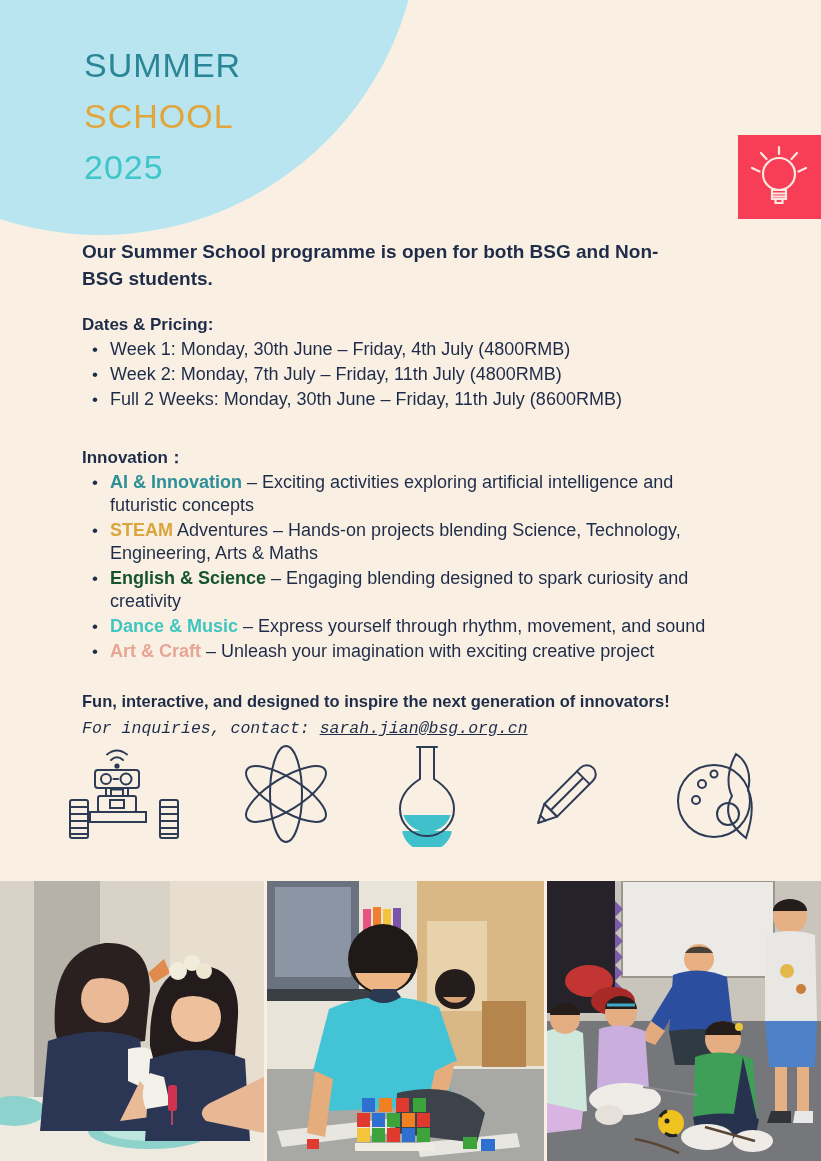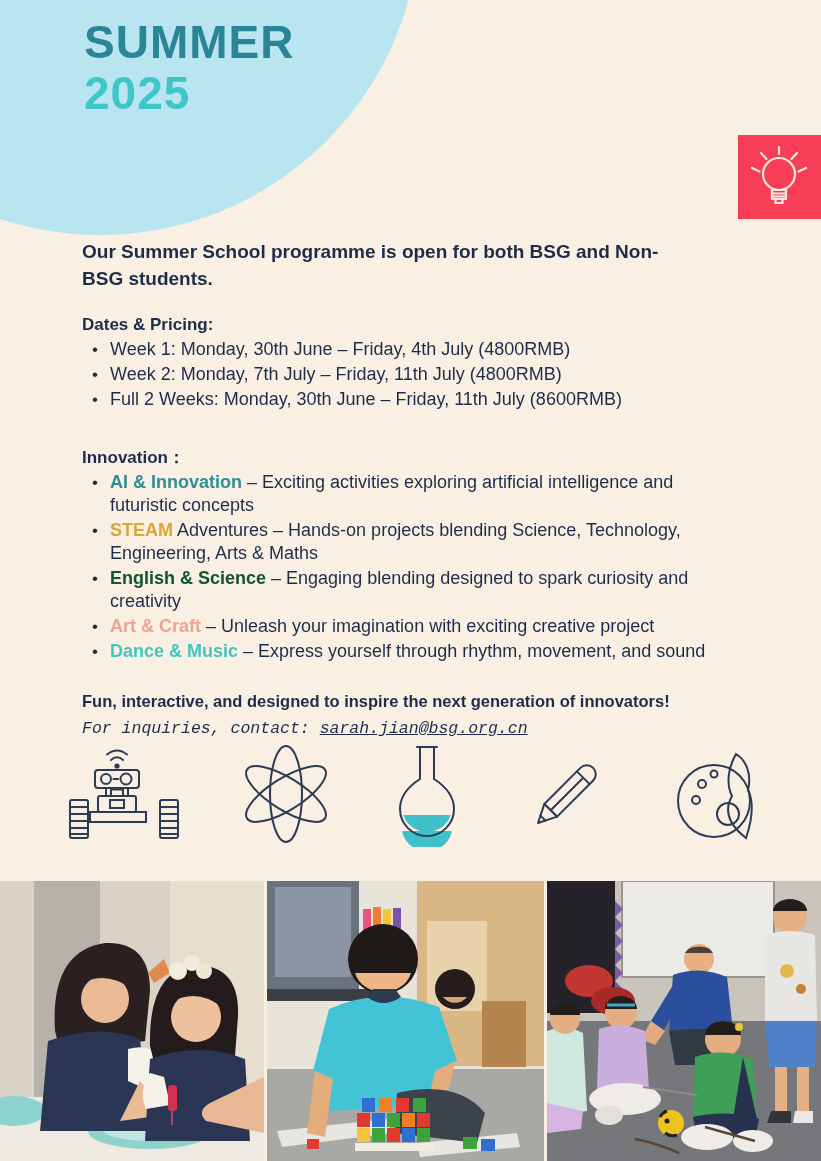--- a/index.html
+++ b/index.html
@@ -11,22 +11,22 @@
     font-family:"Liberation Sans", sans-serif;
     color:#1f2c49;
   }
   
   .blue-circle{
     position:absolute;left:-220px;top:-405px;
     width:640px;height:640px;border-radius:50%;
     background:#b8e5ef;
   }
   .title-block{
-    position:absolute;left:84px;top:17px;
-    font-size:46px;font-weight:700;line-height:51px;letter-spacing:1px;
+    position:absolute;left:84px;top:40px;
+    font-size:34px;font-weight:400;line-height:51px;letter-spacing:1px;
   }
   .title-line1{color:#2a8596;}
   .title-line2{color:#e2a53c;}
   .title-line3{color:#3fc6c9;}
   
   .bulb-box{
     position:absolute;right:0;top:135px;
     width:83px;height:84px;background:#f73e56;
     display:flex;align-items:center;justify-content:center;
   }
@@ -85,20 +85,21 @@
 </style>
 </head>
 <body>
 
 <div class="page">
 
   <div class="blue-circle"></div>
 
   <div class="title-block">
     <div class="title-line1">SUMMER</div>
+    <div class="title-line2">SCHOOL</div>
     <div class="title-line3">2025</div>
   </div>
 
   <div class="bulb-box">
     <svg width="83" height="84" viewBox="0 0 83 84">
       <g fill="none" stroke="#fbe9e0" stroke-width="2.2" stroke-linecap="round">
         <circle cx="41" cy="39" r="16"></circle>
         <path d="M34 55 H48 V64 H34 Z"></path>
         <path d="M34 58.5 H48"></path>
         <path d="M34 61.5 H48"></path>
@@ -128,24 +129,24 @@
       <li>
         <span class="lead lead-ai">AI &amp; Innovation</span><span> – Exciting activities exploring artificial intelligence and futuristic concepts</span>
       </li>
       <li>
         <span class="lead lead-steam">STEAM</span><span> Adventures – Hands-on projects blending Science, Technology, Engineering, Arts &amp; Maths</span>
       </li>
       <li>
         <span class="lead lead-english">English &amp; Science</span><span> – Engaging blending designed to spark curiosity and creativity</span>
       </li>
       <li>
+        <span class="lead lead-dance">Dance &amp; Music</span><span> – Express yourself through rhythm, movement, and sound</span>
+      </li>
+      <li>
         <span class="lead lead-art">Art &amp; Craft</span><span> – Unleash your imagination with exciting creative project</span>
-      </li>
-      <li>
-        <span class="lead lead-dance">Dance &amp; Music</span><span> – Express yourself through rhythm, movement, and sound</span>
       </li>
     </ul>
 
     <p class="closing">Fun, interactive, and designed to inspire the next generation of innovators!</p>
     <p class="contact"><span>For inquiries, contact: </span><a href="#">sarah.jian@bsg.org.cn</a></p>
   </div>
 
   <div class="icons-row">
 
     <svg width="112" height="100" viewBox="0 0 112 100">

